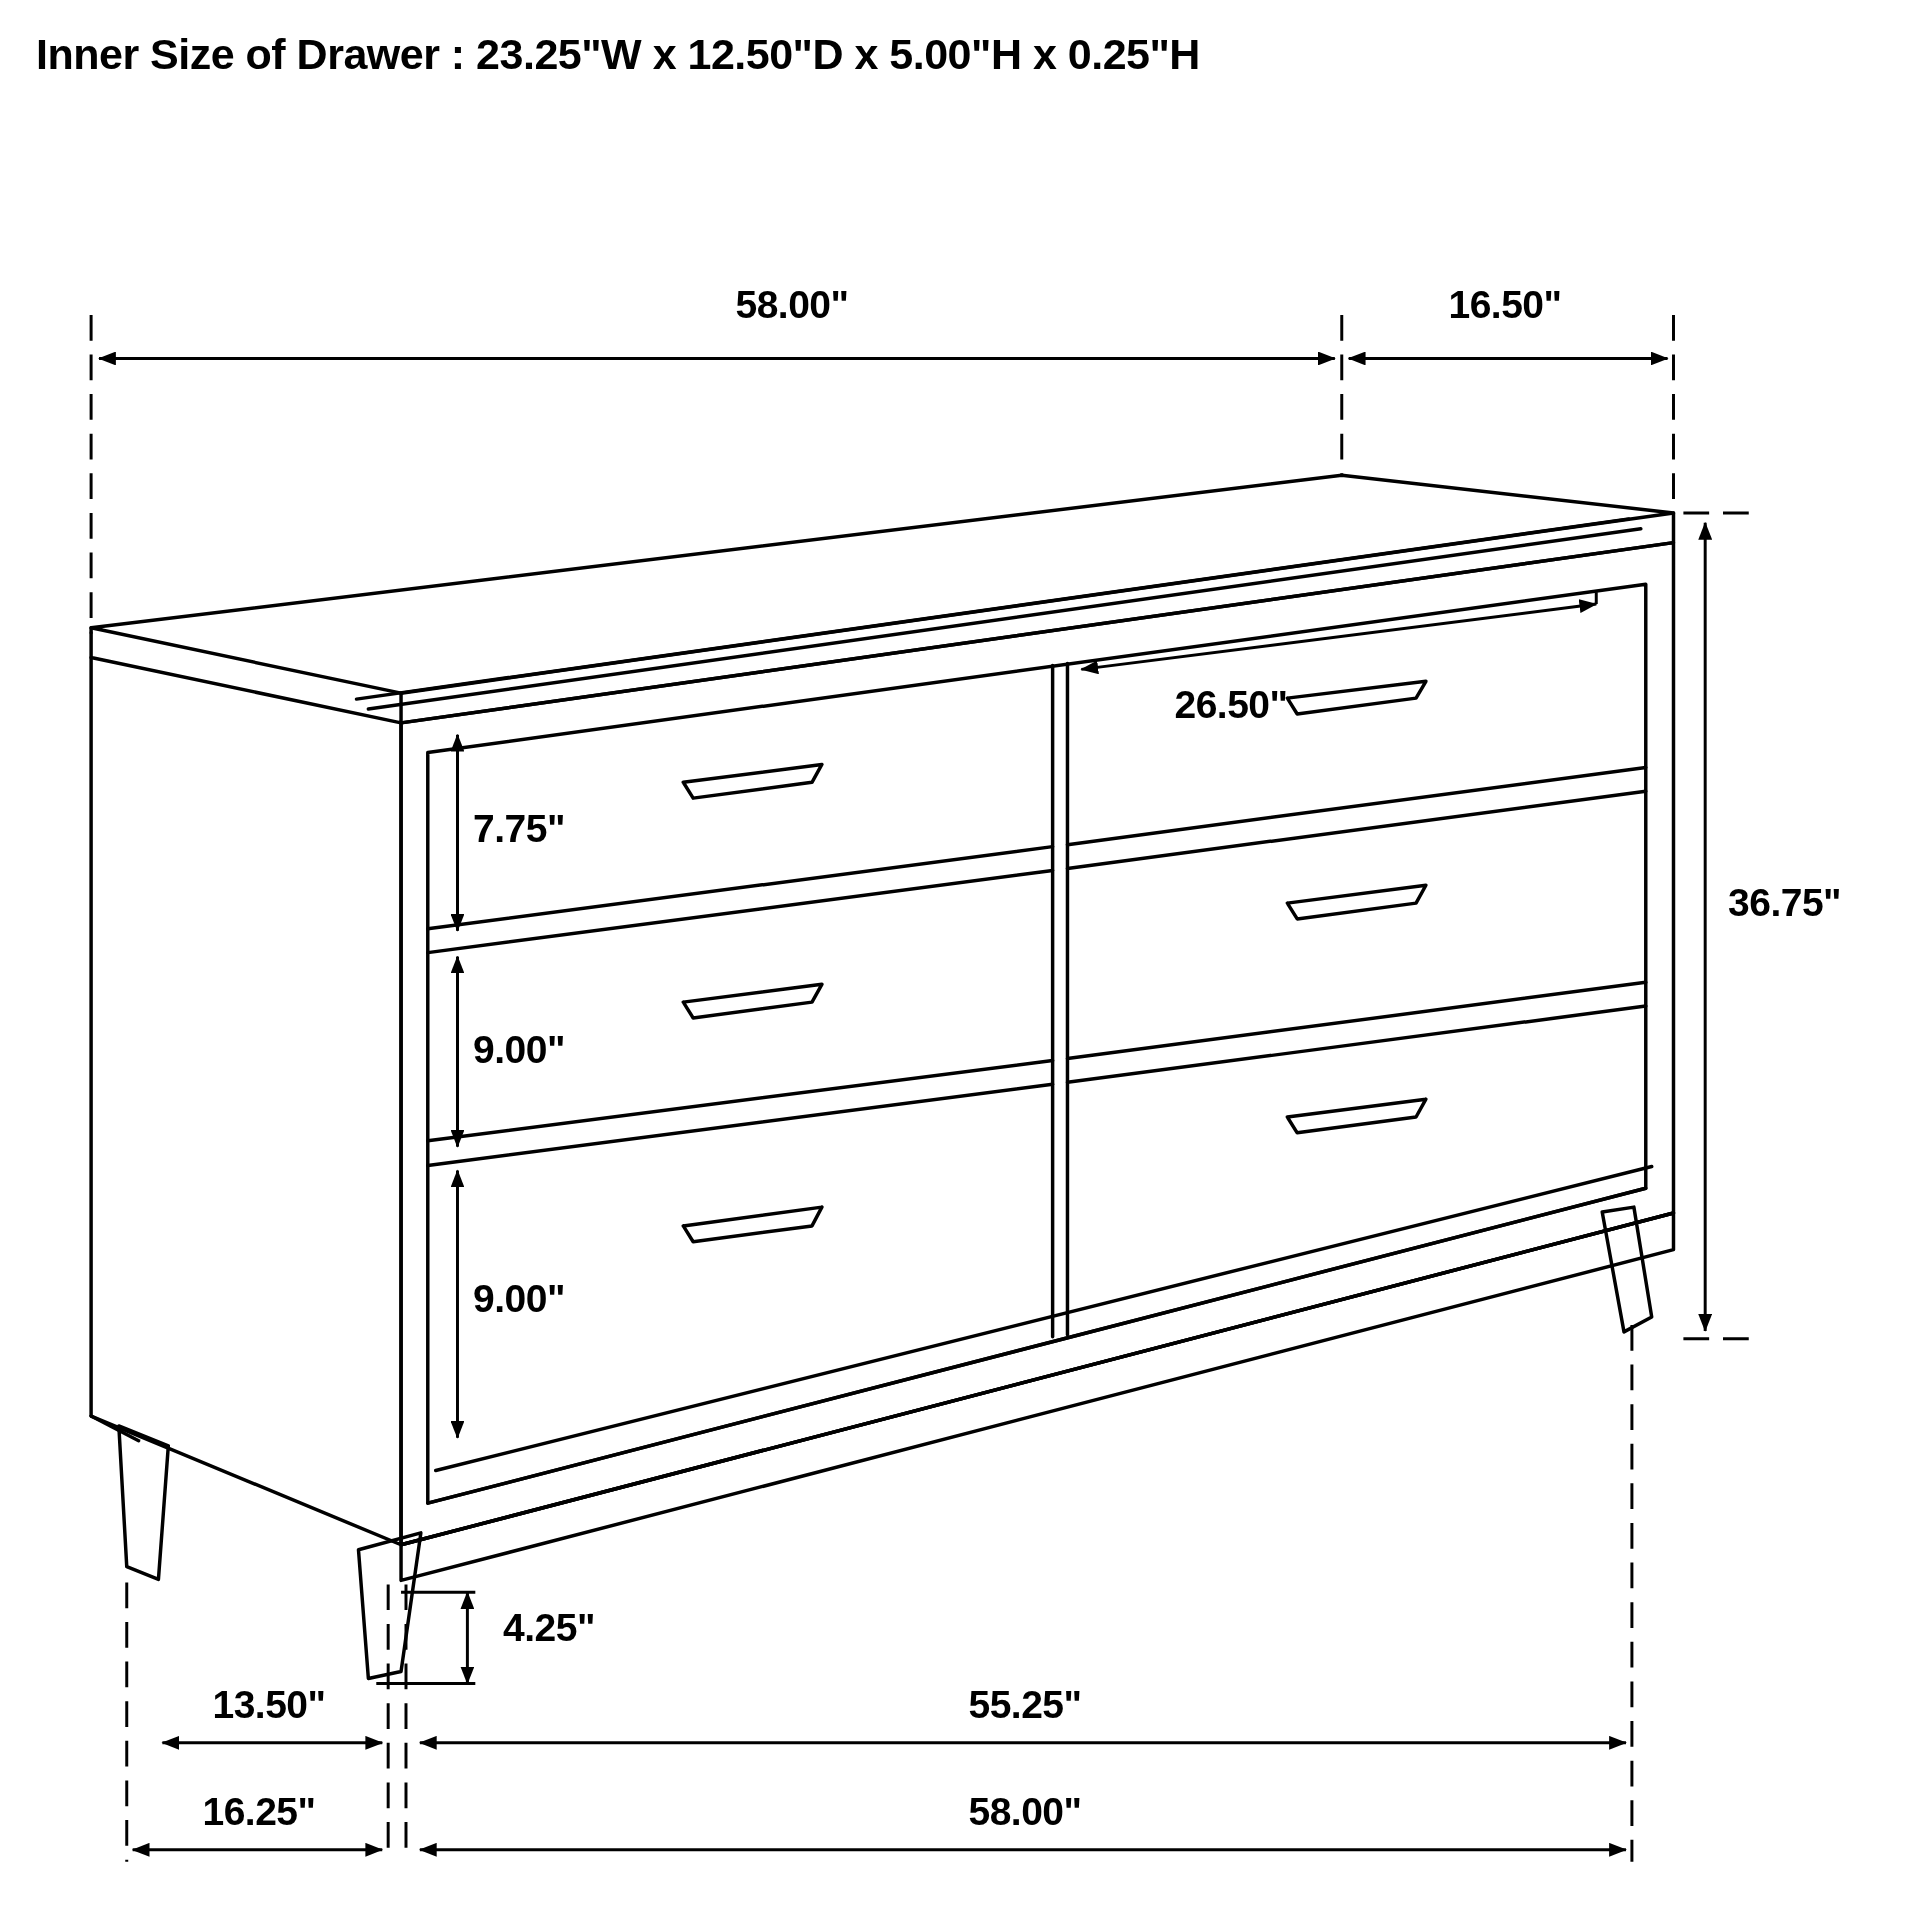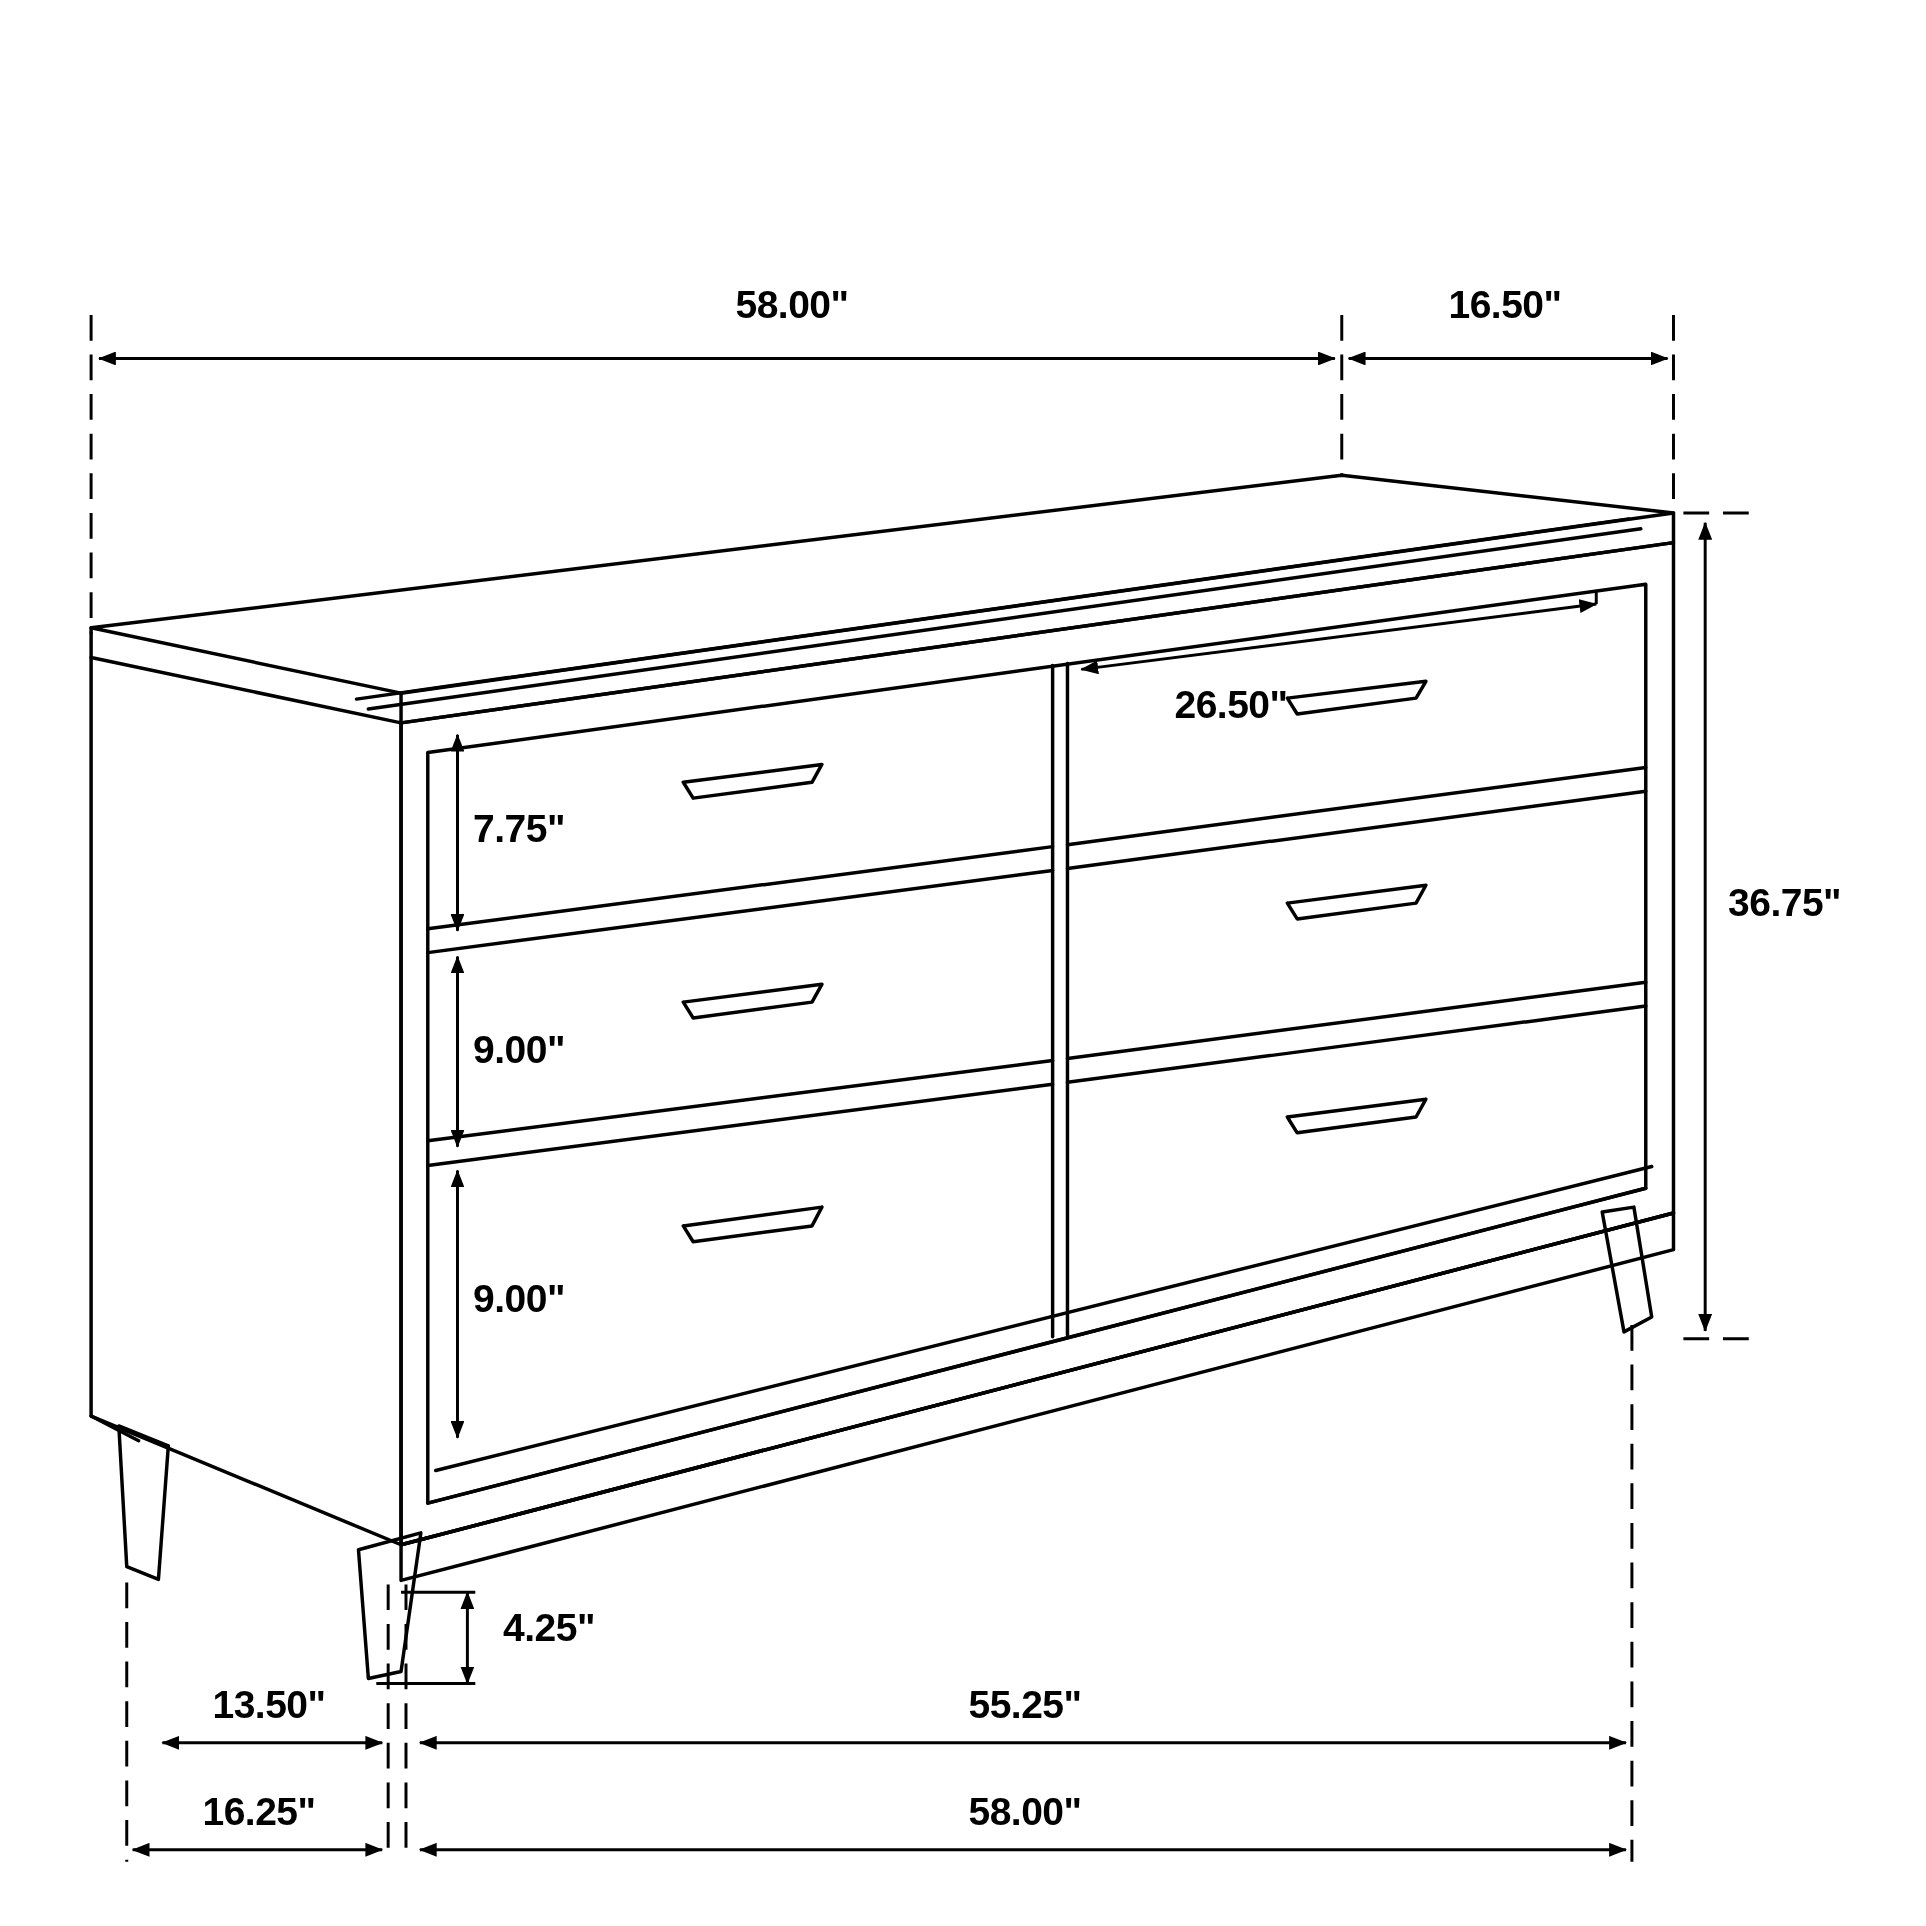--- a/index.html
+++ b/index.html
@@ -46,20 +46,21 @@
   }
   .dimtext.center {
     transform: translateX(-50%);
   }
 </style>
 </head>
 <body>
 
 <div id="sheet">
 
+  <div class="title">Inner Size of Drawer : 23.25"W x 12.50"D x 5.00"H x 0.25"H</div>
 
   <svg class="draw" viewBox="0 0 1946 1946">
     <defs>
       <marker id="ah" markerWidth="18" markerHeight="14" refX="17" refY="7" orient="auto" markerUnits="userSpaceOnUse">
         <path d="M0,0 L18,7 L0,14 z" fill="#000"></path>
       </marker>
       <marker id="ahs" markerWidth="18" markerHeight="14" refX="1" refY="7" orient="auto" markerUnits="userSpaceOnUse">
         <path d="M18,0 L0,7 L18,14 z" fill="#000"></path>
       </marker>
     </defs>

